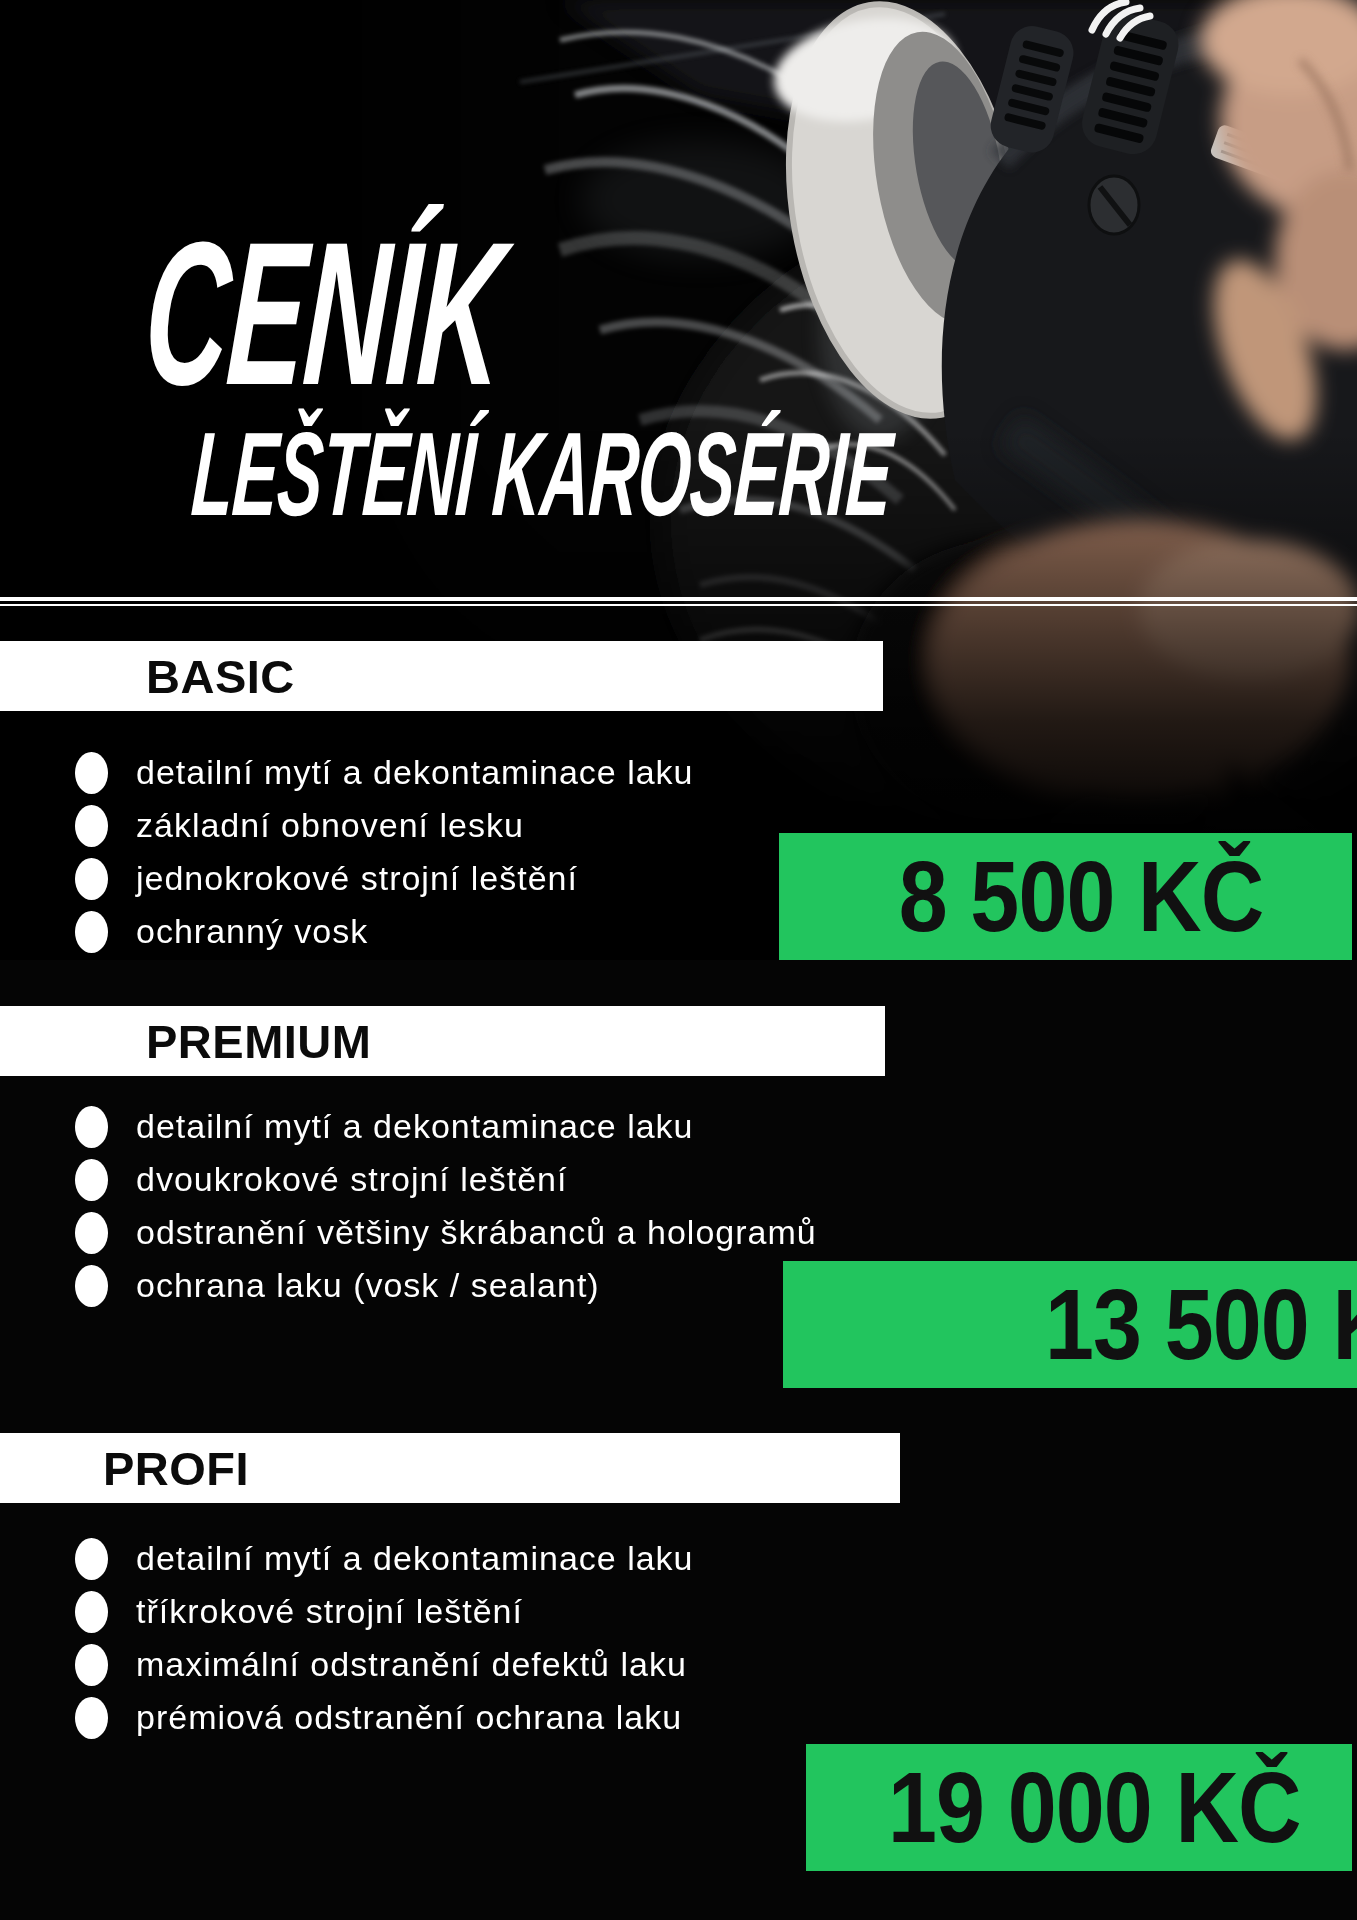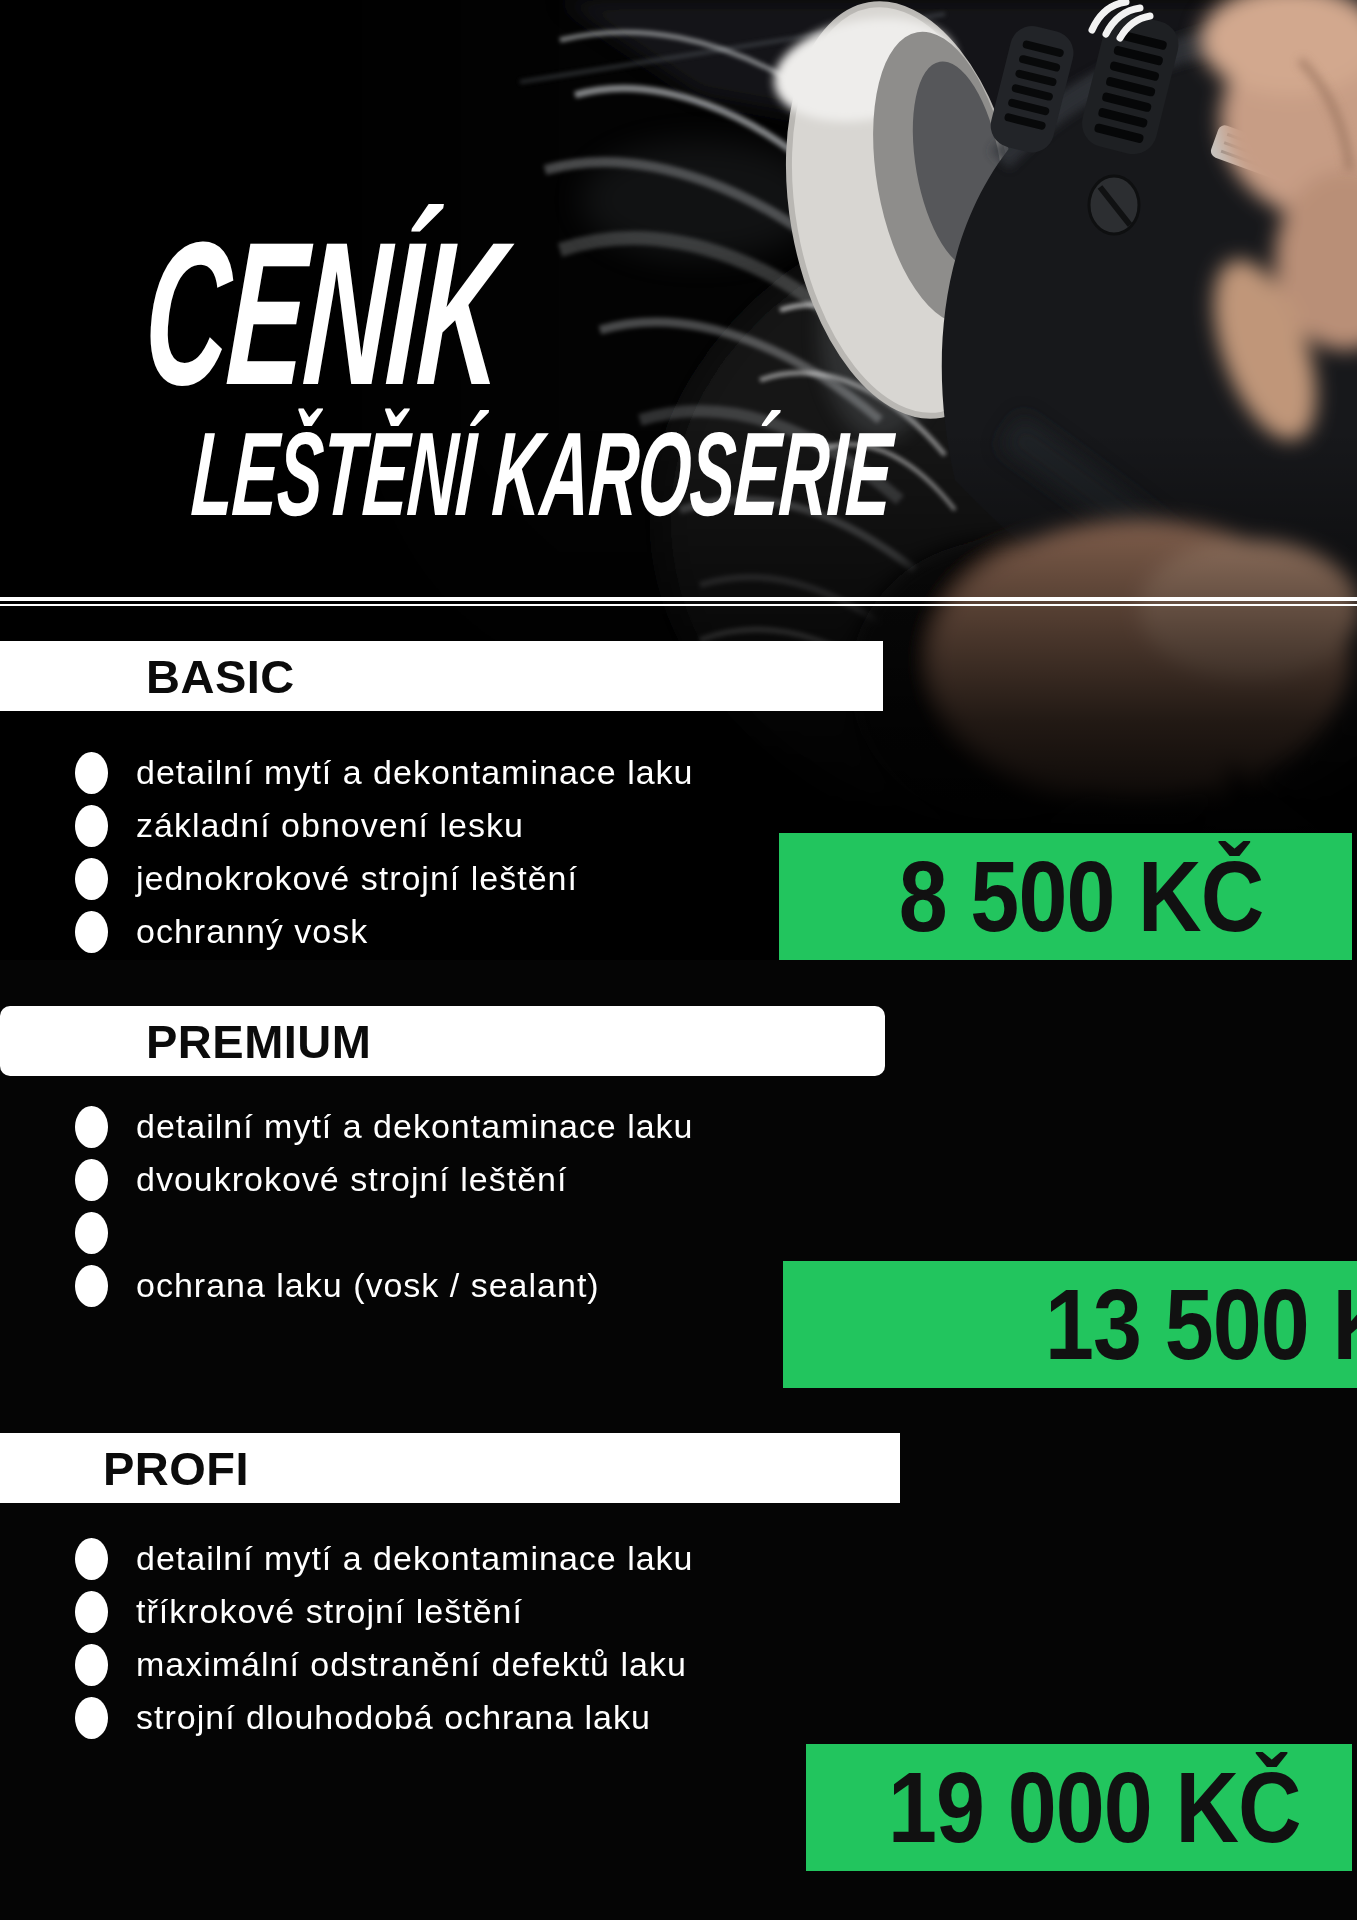--- a/index.html
+++ b/index.html
@@ -23,21 +23,21 @@
   }
 
   
   .divider-thick{left:0;top:597px;width:1357px;height:4px;background:#ffffff;}
   .divider-thin{left:0;top:604px;width:1357px;height:2px;background:#ffffff;}
 
   
   .bar{left:0;height:70px;background:#ffffff;display:flex;align-items:center;}
   .bar span{font-size:47px;font-weight:bold;color:#0b0b0b;letter-spacing:0.5px;white-space:nowrap;}
   .bar-basic{top:641px;width:883px;padding-left:146px;box-sizing:border-box;}
-  .bar-premium{top:1006px;width:885px;padding-left:146px;box-sizing:border-box;border-radius:10px;}
+  .bar-premium{top:1006px;width:885px;padding-left:146px;box-sizing:border-box;}
   .bar-profi{top:1433px;width:900px;padding-left:103px;box-sizing:border-box;}
 
   
   .list{left:75px;margin:0;padding:0;list-style:none;}
   .list-basic{top:746px;}
   .list-premium{top:1100px;}
   .list-profi{top:1532px;}
   .row{display:flex;align-items:center;height:53px;}
   .dot{flex:none;width:33px;height:42px;border-radius:50%;background:#ffffff;margin-right:28px;}
   .txt{font-size:34px;color:#ffffff;letter-spacing:1px;white-space:nowrap;}
@@ -215,20 +215,21 @@
       <li class="row">
         <span class="dot"></span>
         <span class="txt">detailní mytí a dekontaminace laku</span>
       </li>
       <li class="row">
         <span class="dot"></span>
         <span class="txt">dvoukrokové strojní leštění</span>
       </li>
       <li class="row">
         <span class="dot"></span>
+        <span class="txt">odstranění většiny škrábanců a hologramů</span>
       </li>
       <li class="row">
         <span class="dot"></span>
         <span class="txt">ochrana laku (vosk / sealant)</span>
       </li>
     </ul>
     <div class="layer price price-premium">
       <span>13 500 KČ</span>
     </div>
   </section>
@@ -245,21 +246,21 @@
       <li class="row">
         <span class="dot"></span>
         <span class="txt">tříkrokové strojní leštění</span>
       </li>
       <li class="row">
         <span class="dot"></span>
         <span class="txt">maximální odstranění defektů laku</span>
       </li>
       <li class="row">
         <span class="dot"></span>
-        <span class="txt">strojní dlouhodobá ochrana laku</span>
+        <span class="txt">prémiová odstranění ochrana laku</span>
       </li>
     </ul>
     <div class="layer price price-profi">
       <span>19 000 KČ</span>
     </div>
   </section>
 
 </div>
 
 </body></html>

